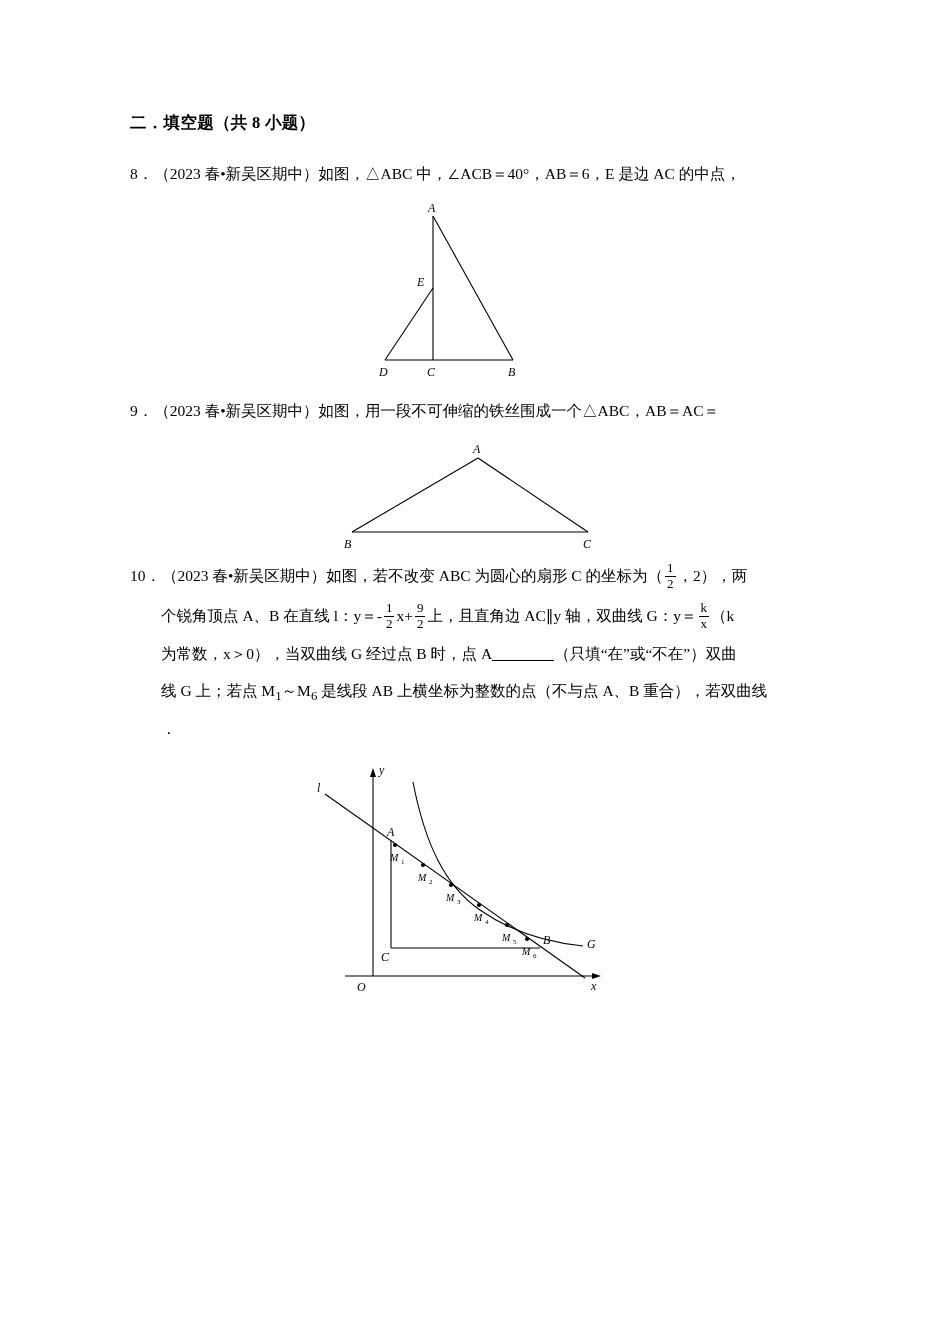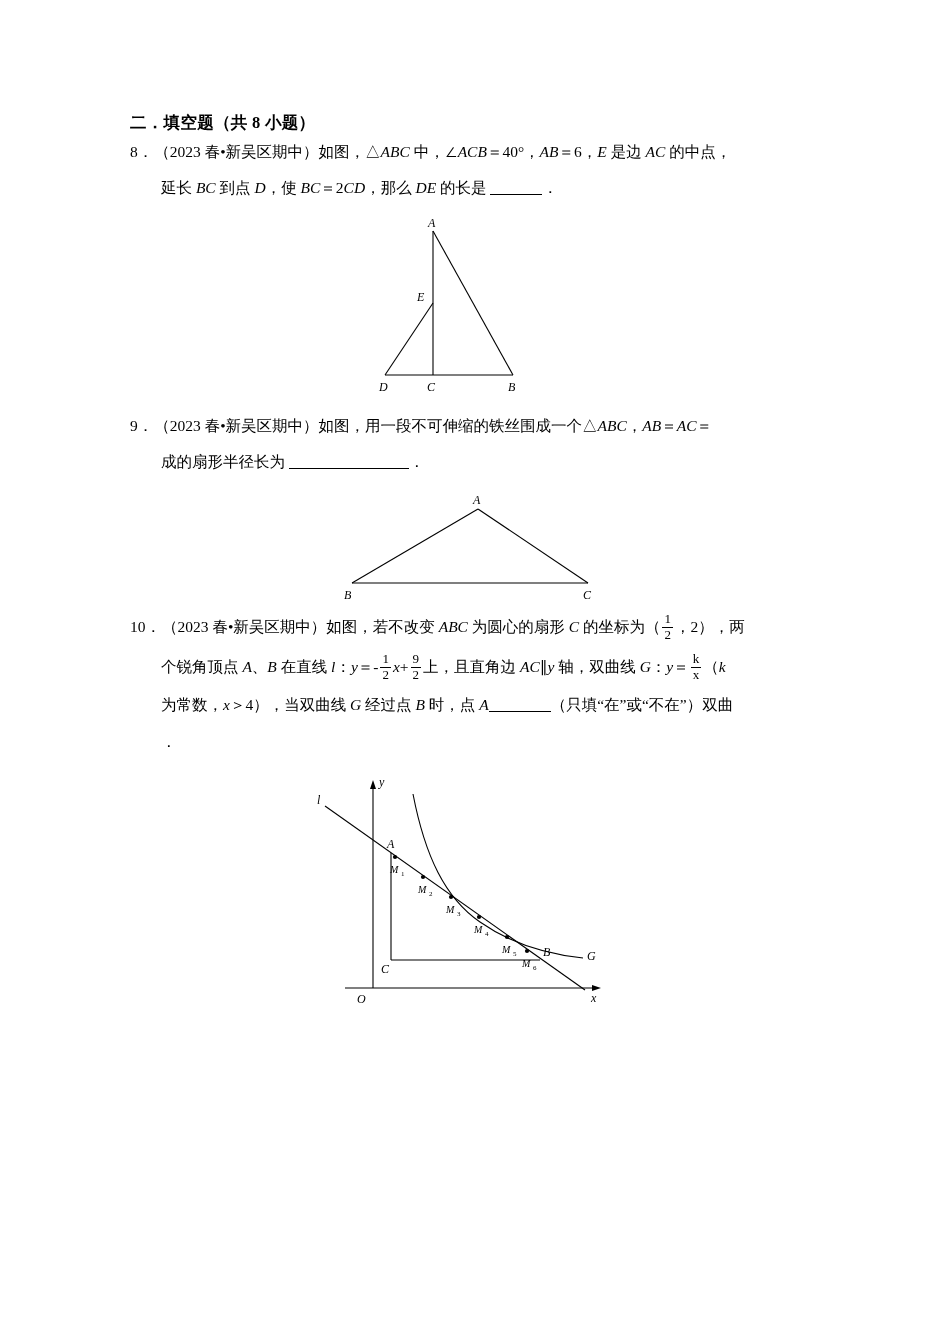--- a/index.html
+++ b/index.html
@@ -25,20 +25,21 @@
     position: absolute;
     left: 130px;
     top: 112px;
     width: 690px;
   }
   .section-title {
     font-size: 16.5px;
     font-weight: bold;
     font-family: "Liberation Serif", serif;
     letter-spacing: 0.3px;
+    margin-bottom: 22px;
   }
   .q-block {
     margin-bottom: 6px;
   }
   .q-line {
     font-size: 15.5px;
     line-height: 2.35;
     text-align: justify;
   }
   .q-first-line {
@@ -48,21 +49,21 @@
   .q-num {
     white-space: nowrap;
     margin-right: 1px;
   }
   .q-body {
     flex: 1;
   }
   .indent {
     padding-left: 31px;
   }
-  .it { font-style: italic; }
+  .it { }
   .blank-s {
     display: inline-block;
     border-bottom: 1px solid #000;
     width: 52px;
     vertical-align: -2px;
   }
   .blank-m {
     display: inline-block;
     border-bottom: 1px solid #000;
     width: 120px;
@@ -100,23 +101,20 @@
   <div class="content">
 
     <div class="section-title">二．填空题（共 8 小题）</div>
 
     <div class="q-block">
       <div class="q-line q-first-line">
         <span class="q-num">8．</span>
         <span class="q-body">
           <span>（2023 春•新吴区期中）</span><span>如图，△</span><span class="it">ABC</span><span> 中，∠</span><span class="it">ACB</span><span>＝40°，</span><span class="it">AB</span><span>＝6，</span><span class="it">E</span><span> 是边 </span><span class="it">AC</span><span> 的中点，</span>
         </span>
-      </div>
-      <div class="q-line indent">
-        <span>延长 </span><span class="it">BC</span><span> 到点 </span><span class="it">D</span><span>，使 </span><span class="it">BC</span><span>＝2</span><span class="it">CD</span><span>，那么 </span><span class="it">DE</span><span> 的长是 </span><span class="blank-s"></span><span>．</span>
       </div>
 
       <div class="fig">
         <svg width="260" height="185" viewBox="0 0 260 185">
 
           <line x1="88" y1="14" x2="88" y2="158" stroke="#000" stroke-width="1.1"></line>
           <line x1="88" y1="14" x2="168" y2="158" stroke="#000" stroke-width="1.1"></line>
           <line x1="40" y1="158" x2="168" y2="158" stroke="#000" stroke-width="1.1"></line>
           <line x1="40" y1="158" x2="88" y2="86" stroke="#000" stroke-width="1.1"></line>
           <text x="83" y="10" font-size="12" font-style="italic" font-family="Liberation Serif, serif">A</text>
@@ -128,23 +126,20 @@
       </div>
     </div>
 
     <div class="q-block">
       <div class="q-line q-first-line">
         <span class="q-num">9．</span>
         <span class="q-body">
           <span>（2023 春•新吴区期中）</span><span>如图，用一段不可伸缩的铁丝围成一个△</span><span class="it">ABC</span><span>，</span><span class="it">AB</span><span>＝</span><span class="it">AC</span><span>＝</span>
         </span>
       </div>
-      <div class="q-line indent">
-        <span>成的扇形半径长为 </span><span class="blank-m"></span><span>．</span>
-      </div>
 
       <div class="fig">
         <svg width="290" height="110" viewBox="0 0 290 110">
           <line x1="22" y1="92" x2="148" y2="18" stroke="#000" stroke-width="1.1"></line>
           <line x1="148" y1="18" x2="258" y2="92" stroke="#000" stroke-width="1.1"></line>
           <line x1="22" y1="92" x2="258" y2="92" stroke="#000" stroke-width="1.1"></line>
           <text x="143" y="13" font-size="12" font-style="italic" font-family="Liberation Serif, serif">A</text>
           <text x="14" y="108" font-size="12" font-style="italic" font-family="Liberation Serif, serif">B</text>
           <text x="253" y="108" font-size="12" font-style="italic" font-family="Liberation Serif, serif">C</text>
         </svg>
@@ -155,21 +150,24 @@
       <div class="q-line q-first-line q-line-loose">
         <span class="q-num">10．</span>
         <span class="q-body">
           <span>（2023 春•新吴区期中）</span><span>如图，若不改变 </span><span class="it">ABC</span><span> 为圆心的扇形 </span><span class="it">C</span><span> 的坐标为（</span><span class="frac"><span class="num">1</span><span class="den">2</span></span><span>，2），两</span>
         </span>
       </div>
       <div class="q-line indent q-line-loose">
         <span>个锐角顶点 </span><span class="it">A</span><span>、</span><span class="it">B</span><span> 在直线 </span><span class="it">l</span><span>：</span><span class="it">y</span><span>＝-</span><span class="frac"><span class="num">1</span><span class="den">2</span></span><span class="it">x</span><span>+</span><span class="frac"><span class="num">9</span><span class="den">2</span></span><span>上，且直角边 </span><span class="it">AC</span><span>∥</span><span class="it">y</span><span> 轴，双曲线 </span><span class="it">G</span><span>：</span><span class="it">y</span><span>＝</span><span class="frac"><span class="num">k</span><span class="den">x</span></span><span>（</span><span class="it">k</span>
       </div>
       <div class="q-line indent">
-        <span>为常数，</span><span class="it">x</span><span>＞4），当双曲线 </span><span class="it">G</span><span> 经过点 </span><span class="it">B</span><span> 时，点 </span><span class="it">A</span><span class="blank-xs"></span><span>（只填“在”或“不在”）双曲</span>
+        <span>为常数，</span><span class="it">x</span><span>＞0），当双曲线 </span><span class="it">G</span><span> 经过点 </span><span class="it">B</span><span> 时，点 </span><span class="it">A</span><span class="blank-xs"></span><span>（只填“在”或“不在”）双曲</span>
+      </div>
+      <div class="q-line indent">
+        <span>线 </span><span class="it">G</span><span> 上；若点 </span><span class="it">M</span><sub>1</sub><span>～</span><span class="it">M</span><sub>6</sub><span> 是线段 </span><span class="it">AB</span><span> 上横坐标为整数的点（不与点 </span><span class="it">A</span><span>、</span><span class="it">B</span><span> 重合），若双曲线</span>
       </div>
       <div class="q-line indent">
         <span>．</span>
       </div>
 
       <div class="fig">
         <svg width="360" height="250" viewBox="0 0 360 250">
 
           <line x1="78" y1="16" x2="78" y2="218" stroke="#000" stroke-width="1.1"></line>
           <polygon points="78,10 75,19 81,19" fill="#000"></polygon>

